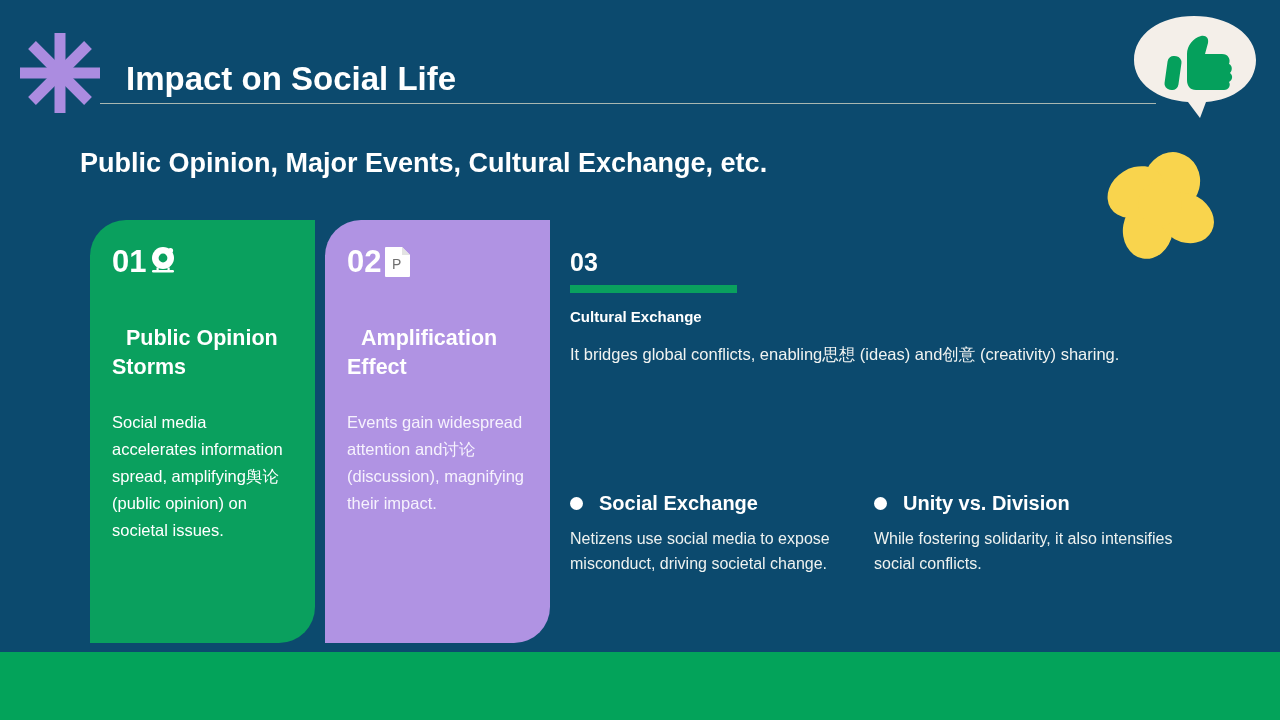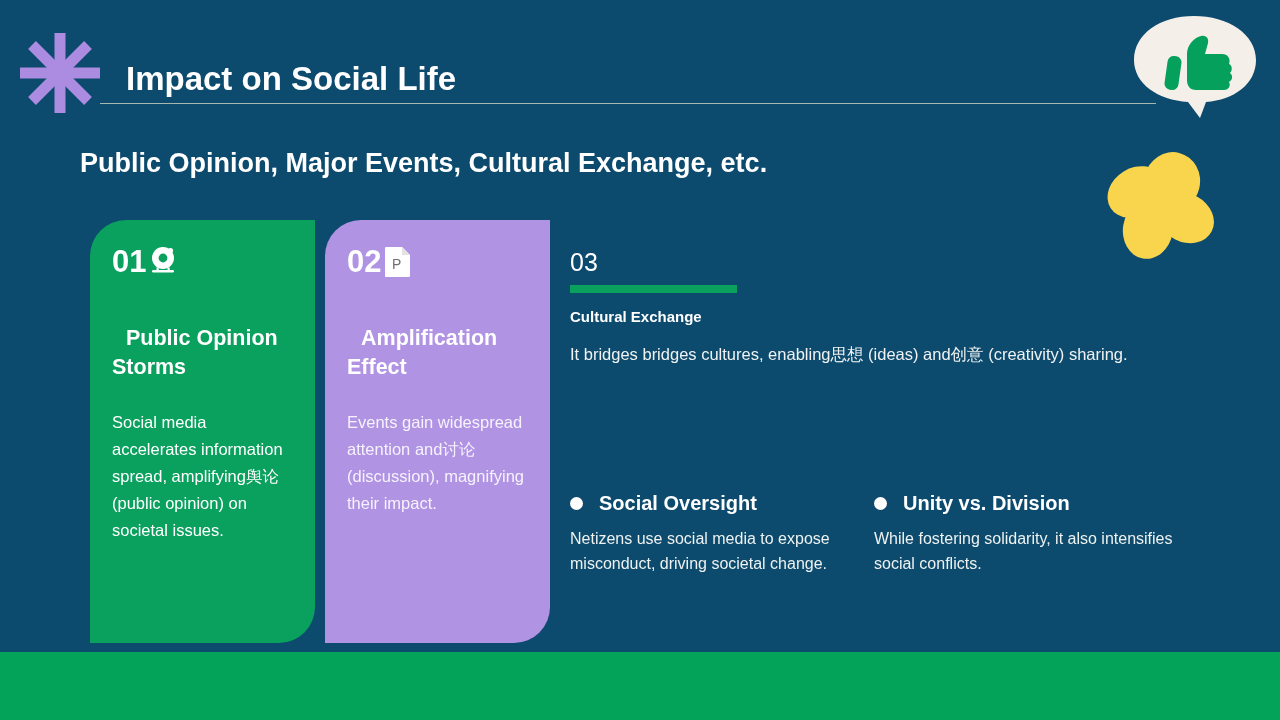--- a/index.html
+++ b/index.html
@@ -157,21 +157,21 @@
   
   .sec3 {
     position: absolute;
     left: 570px;
     top: 250px;
     width: 660px;
   }
 
   .sec3-num {
     font-size: 25px;
-    font-weight: normal;
+    font-weight: bold;
     color: #ffffff;
     line-height: 1;
   }
 
   .sec3-bar {
     margin-top: 10px;
     width: 167px;
     height: 8px;
     background: #0aa05e;
   }
@@ -304,27 +304,27 @@
       </span>
     </div>
     <div class="card-title">Amplification Effect</div>
     <div class="card-body">Events gain widespread attention and讨论 (discussion), magnifying their impact.</div>
   </div>
 
   <div class="sec3">
     <div class="sec3-num">03</div>
     <div class="sec3-bar"></div>
     <div class="sec3-title">Cultural Exchange</div>
-    <div class="sec3-body">It bridges bridges cultures, enabling思想 (ideas) and创意 (creativity) sharing.</div>
+    <div class="sec3-body">It bridges global conflicts, enabling思想 (ideas) and创意 (creativity) sharing.</div>
   </div>
 
   <div class="bullet-col left">
     <div class="bullet-head">
       <span class="bullet-dot"></span>
-      <span class="bullet-title">Social Oversight</span>
+      <span class="bullet-title">Social Exchange</span>
     </div>
     <div class="bullet-body">Netizens use social media to expose misconduct, driving societal change.</div>
   </div>
 
   <div class="bullet-col right">
     <div class="bullet-head">
       <span class="bullet-dot"></span>
       <span class="bullet-title">Unity vs. Division</span>
     </div>
     <div class="bullet-body">While fostering solidarity, it also intensifies social conflicts.</div>

